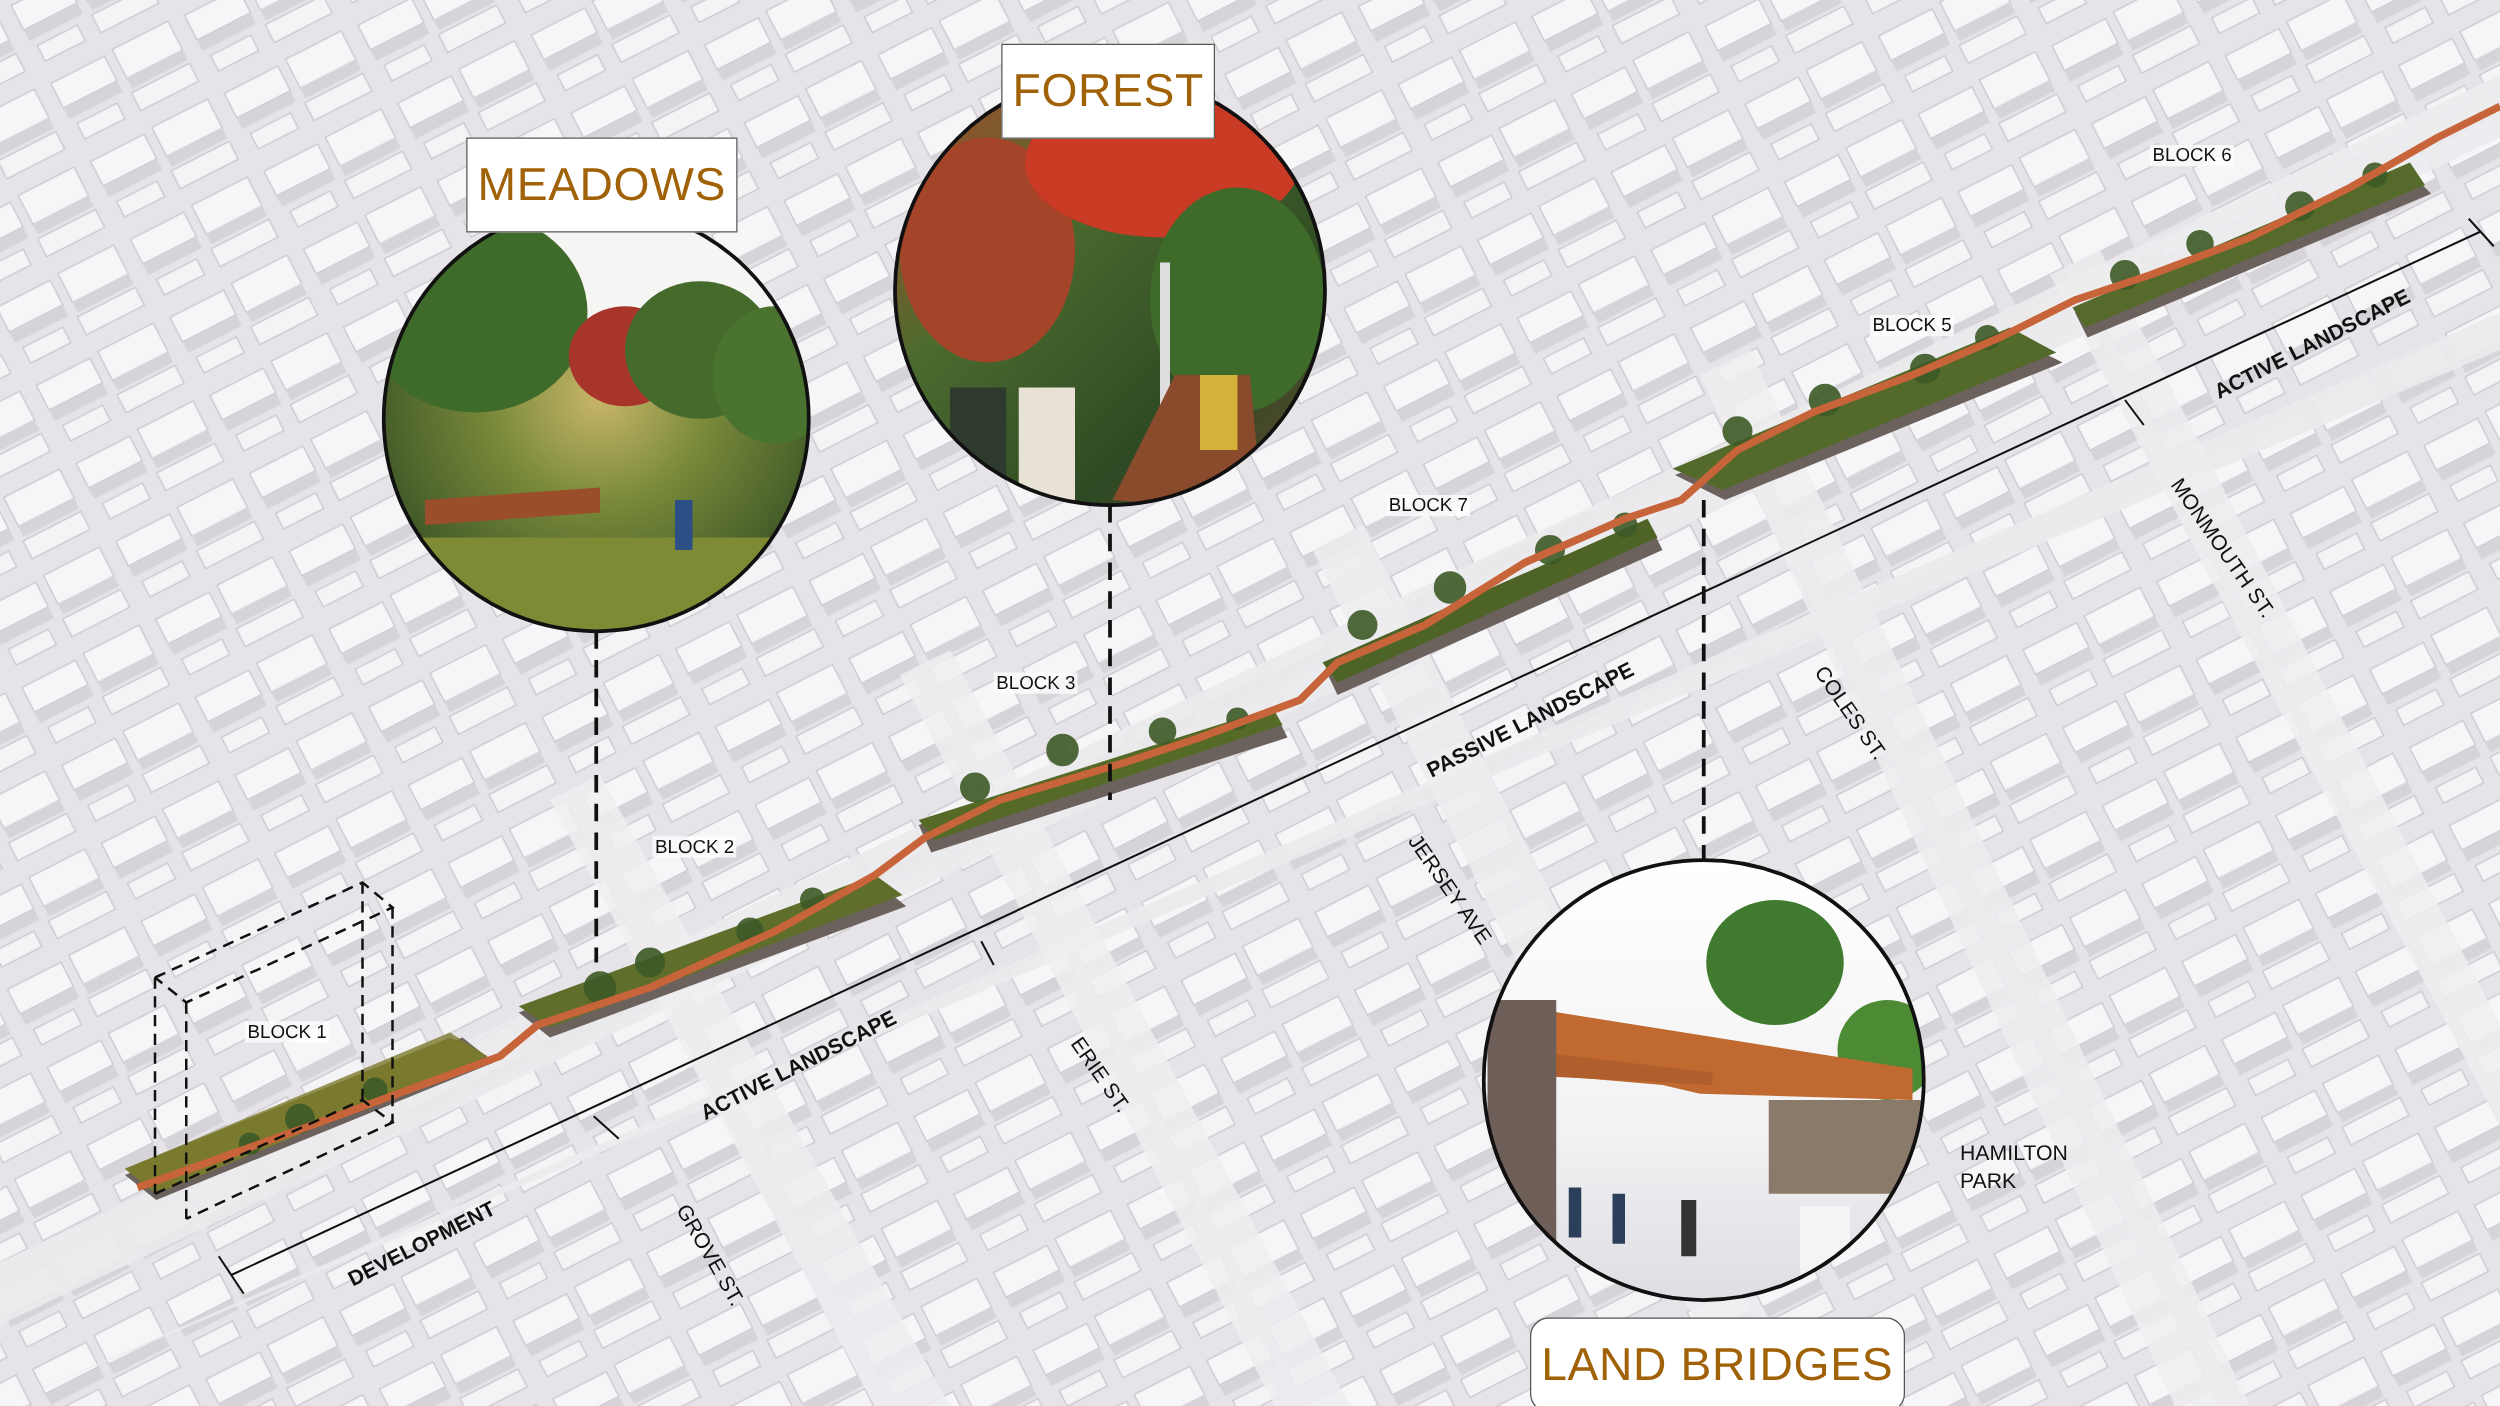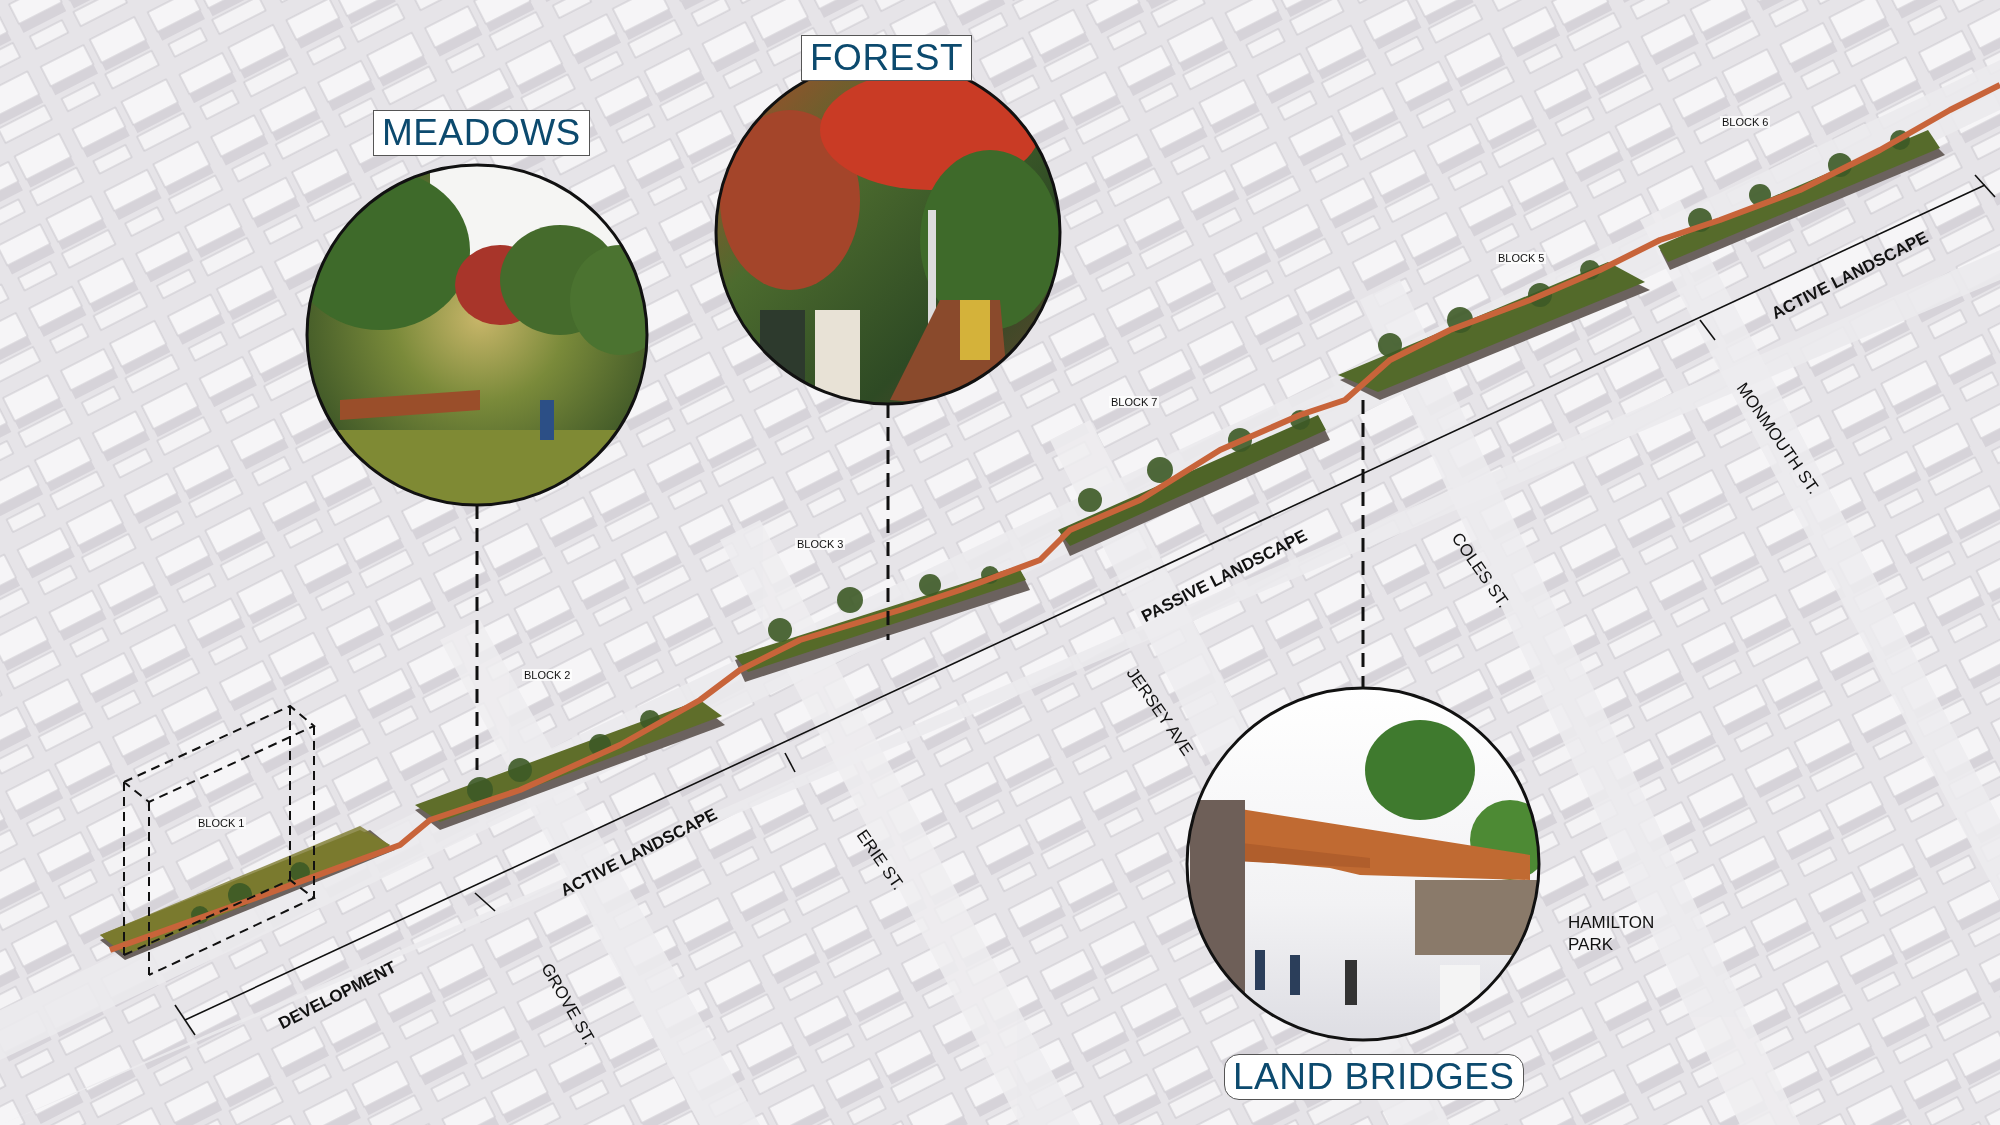--- a/index.html
+++ b/index.html
@@ -1,21 +1,21 @@
 <!DOCTYPE html>
 <html><head>
 <meta charset="utf-8">
 <style>
   html, body { margin:0; padding:0; }
   body { width:2000px; height:1125px; overflow:hidden; background:#e6e4e8; font-family:"Liberation Sans", sans-serif; }
   #stage { position:absolute; left:0; top:0; width:2000px; height:1125px; }
   svg#map { position:absolute; left:0; top:0; }
   .lbl { position:absolute; color:#111; white-space:nowrap; }
-  .title-box { position:absolute; background:#fff; border:1.5px solid #555; font-size:37px; line-height:40px; padding:2px 8px; color:#0c4a6e; letter-spacing:0.5px; }
-  .block-lbl { font-size:11px; background:rgba(255,255,255,0.75); padding:0 2px; }
+  .title-box { position:absolute; background:#fff; border:1.5px solid #555; font-size:37px; line-height:40px; padding:17px 8px; color:#a16207; letter-spacing:0.5px; }
+  .block-lbl { font-size:15px; background:rgba(255,255,255,0.75); padding:0 2px; }
   .seg-lbl { font-size:17px; font-weight:bold; transform-origin:left center; }
   .street-lbl { font-size:17px; transform-origin:left center; }
   .park-lbl { font-size:17px; text-align:left; line-height:22px; }
 </style>
 </head>
 <body>
 
 <div id="stage">
 
 <svg id="map" width="2000" height="1125" viewBox="0 0 2000 1125">

